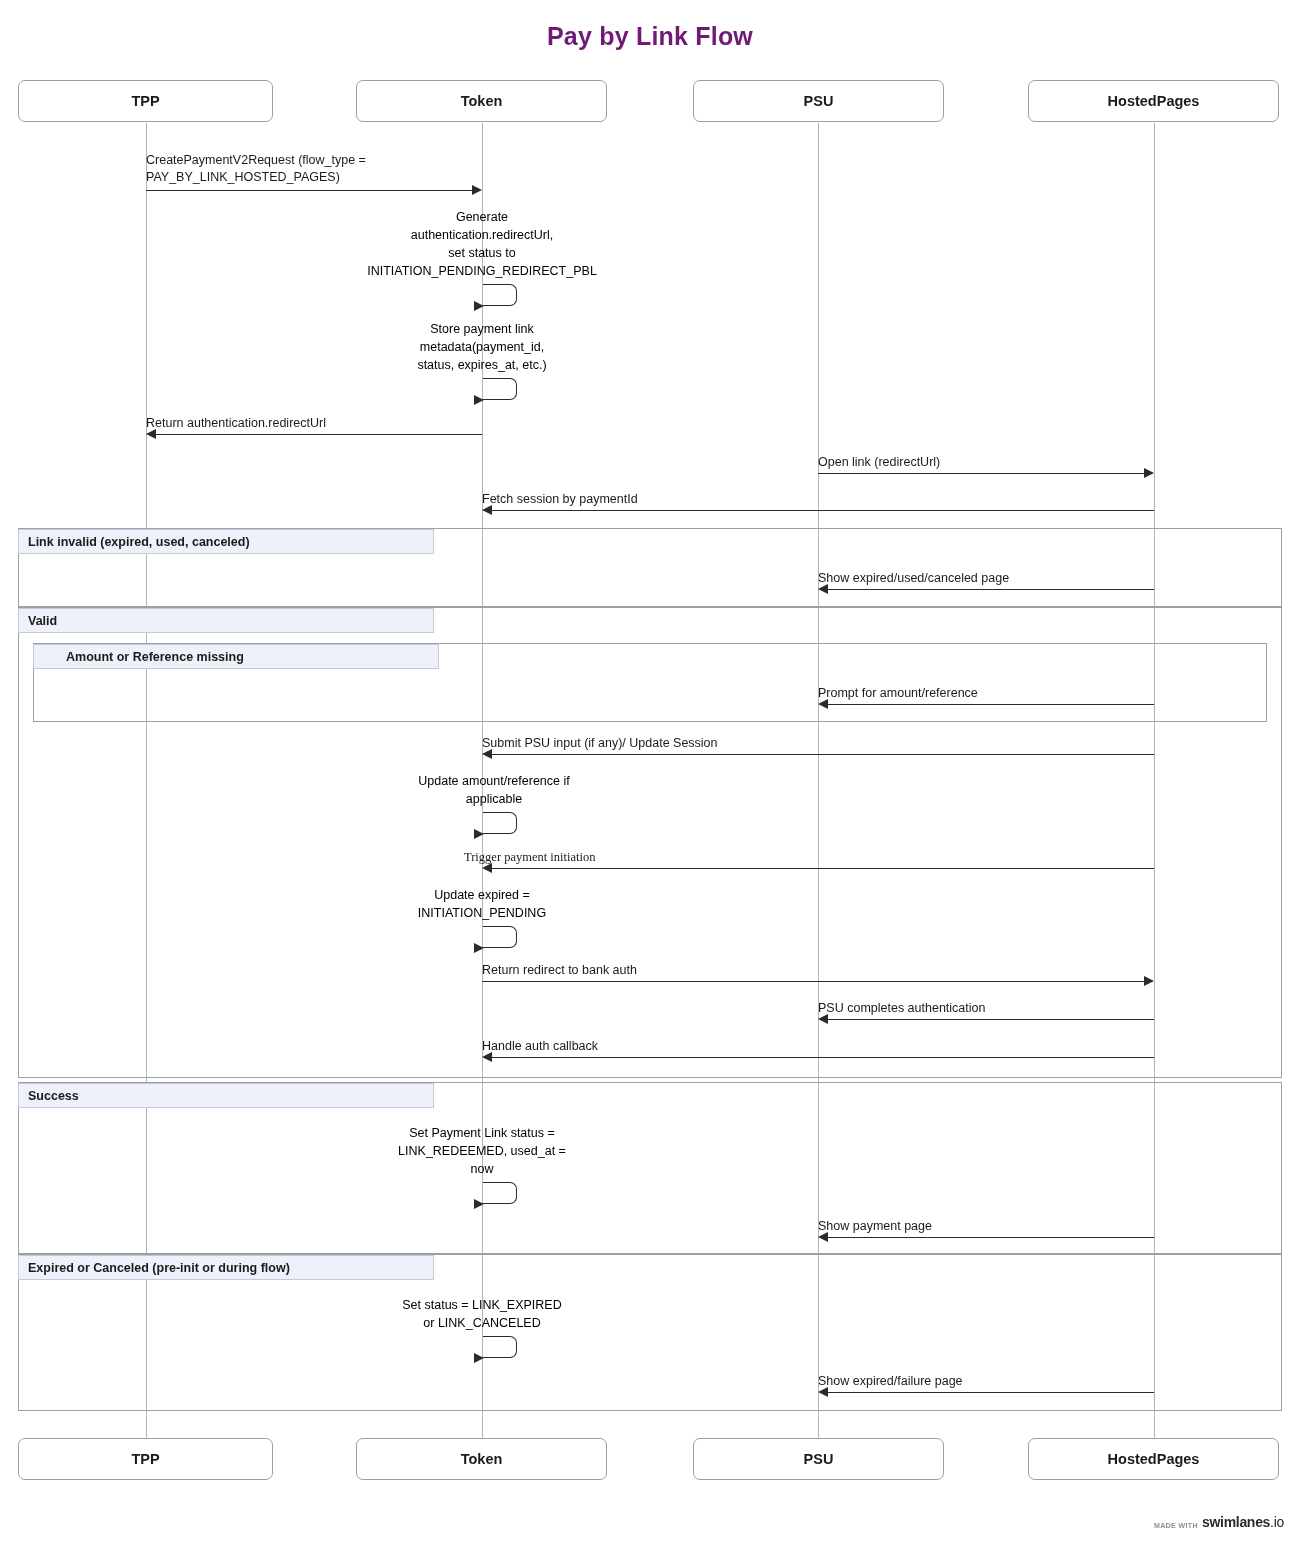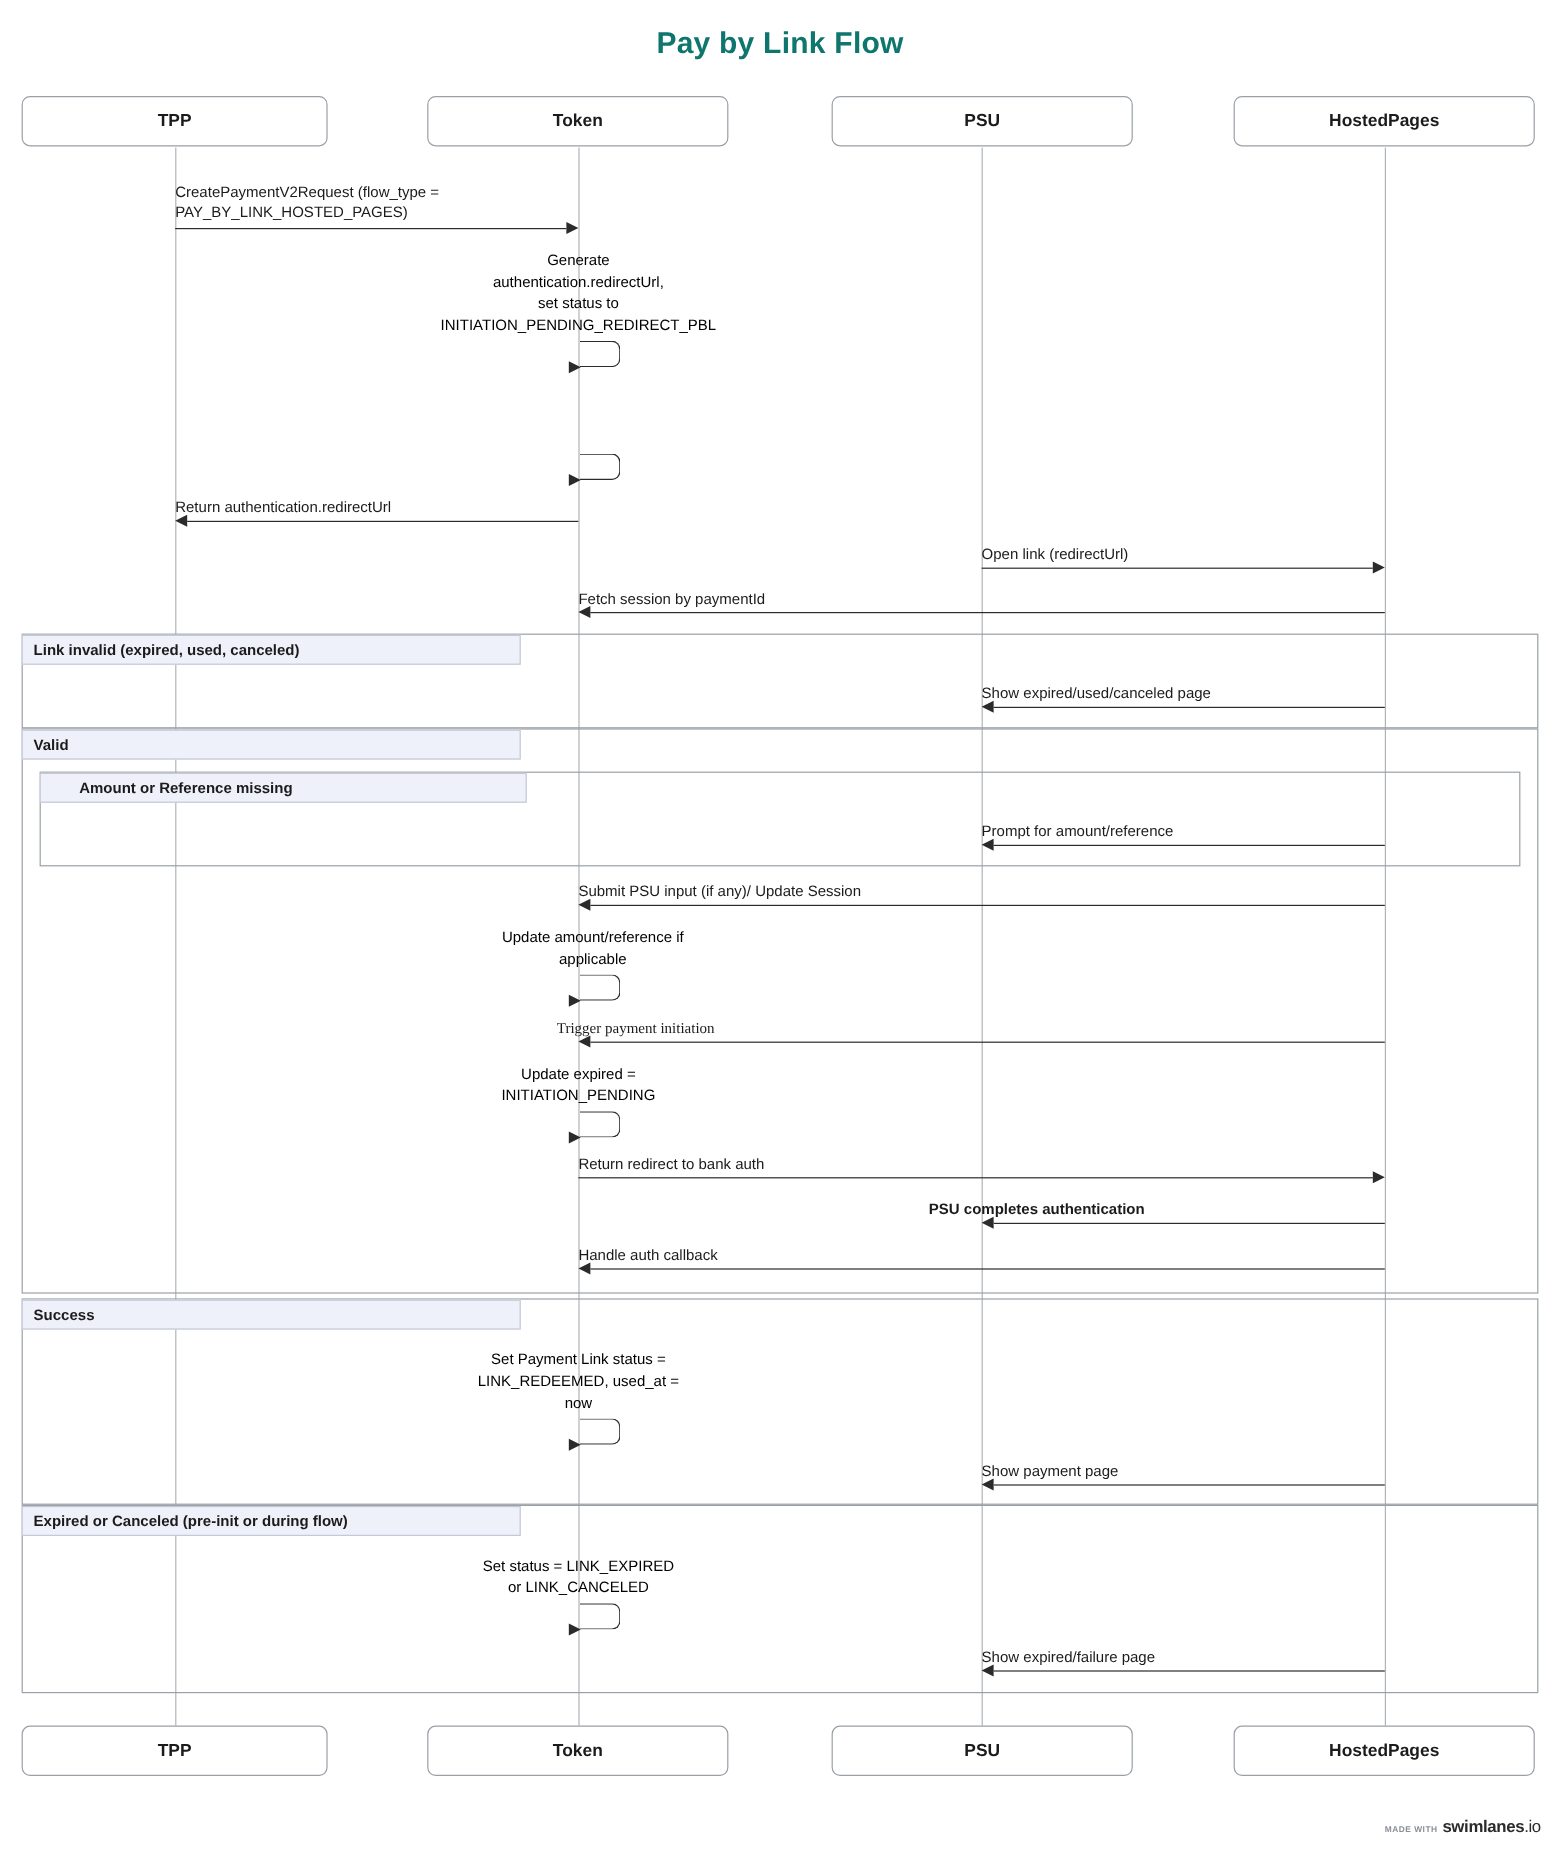--- a/index.html
+++ b/index.html
@@ -19,21 +19,21 @@
     background: #ffffff;
   }
   #diagram-title {
     position: absolute;
     top: 22px;
     left: 0;
     width: 1300px;
     text-align: center;
     font-size: 25px;
     font-weight: bold;
-    color: #0f766e;
+    color: #701a75;
     letter-spacing: .2px;
   }
   .actor-box {
     position: absolute;
     height: 42px;
     border: 1px solid #9aa0a6;
     border-radius: 7px;
     background: #ffffff;
     display: flex;
     align-items: center;
@@ -195,20 +195,23 @@
   <div class="arrowhead right" style="left:472px; top:185px;"></div>
 
   <div class="self-label" style="left:332px; top:208px; width:300px;">Generate
 authentication.redirectUrl,
 set status to
 INITIATION_PENDING_REDIRECT_PBL</div>
   <div class="self-loop" style="left:483px; top:284px;">
     <div class="arrowhead right"></div>
   </div>
 
+  <div class="self-label" style="left:342px; top:320px; width:280px;">Store payment link
+metadata(payment_id,
+status, expires_at, etc.)</div>
   <div class="self-loop" style="left:483px; top:378px;">
     <div class="arrowhead right"></div>
   </div>
 
   <div class="msg-label" style="left:146px; top:415px; width:336px;">Return authentication.redirectUrl</div>
   <div class="msg" style="left:156px; top:434px; width:326px;"></div>
   <div class="arrowhead left" style="left:146px; top:429px;"></div>
 
   <div class="msg-label" style="left:818px; top:454px; width:336px;">Open link (redirectUrl)</div>
   <div class="msg" style="left:818px; top:473px; width:326px;"></div>
@@ -243,21 +246,21 @@
   <div class="self-label" style="left:342px; top:886px; width:280px;">Update expired =
 INITIATION_PENDING</div>
   <div class="self-loop" style="left:483px; top:926px;">
     <div class="arrowhead right"></div>
   </div>
 
   <div class="msg-label" style="left:482px; top:962px; width:672px;">Return redirect to bank auth</div>
   <div class="msg" style="left:482px; top:981px; width:662px;"></div>
   <div class="arrowhead right" style="left:1144px; top:976px;"></div>
 
-  <div class="msg-label" style="left:774px; top:1000px; width:336px;font-weight:bold;">PSU completes authentication</div>
+  <div class="msg-label" style="left:818px; top:1000px; width:336px;">PSU completes authentication</div>
   <div class="msg" style="left:828px; top:1019px; width:326px;"></div>
   <div class="arrowhead left" style="left:818px; top:1014px;"></div>
 
   <div class="msg-label" style="left:482px; top:1038px; width:672px;">Handle auth callback</div>
   <div class="msg" style="left:492px; top:1057px; width:662px;"></div>
   <div class="arrowhead left" style="left:482px; top:1052px;"></div>
 
   <div class="self-label" style="left:342px; top:1124px; width:280px;">Set Payment Link status =
 LINK_REDEEMED, used_at =
 now</div>

